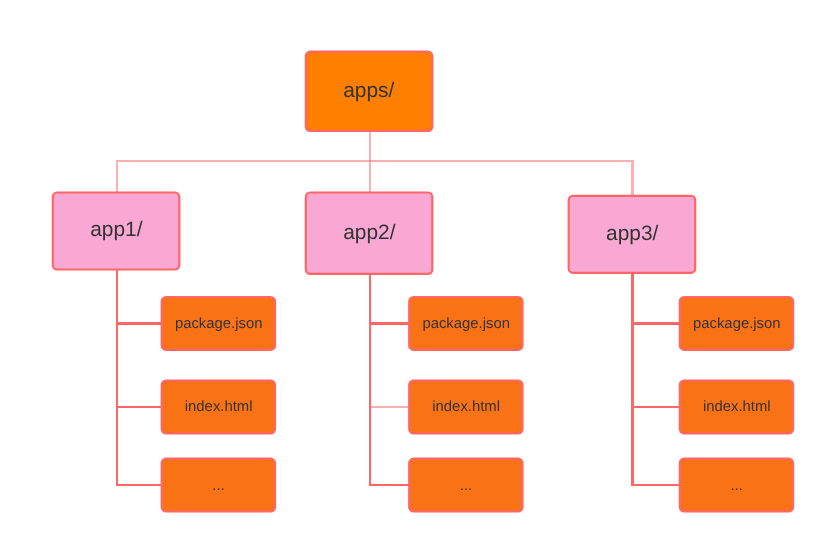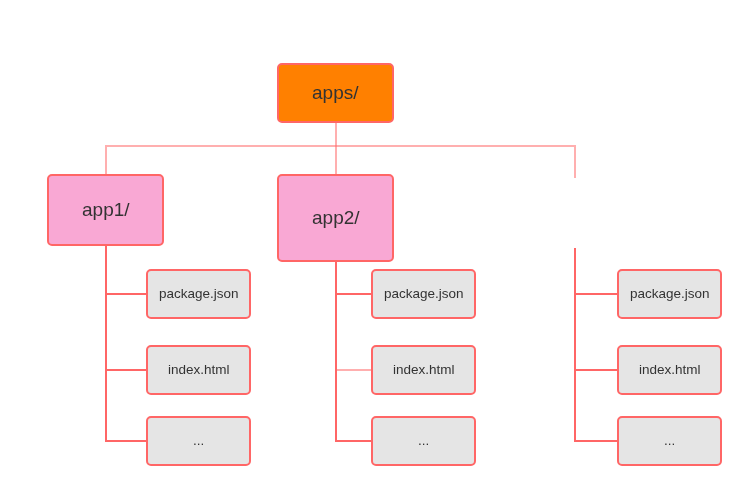--- a/index.html
+++ b/index.html
@@ -5,21 +5,21 @@
 <style>
   html,body{margin:0;padding:0;}
   body{width:753px;height:497px;background:#ffffff;font-family:"Liberation Sans",sans-serif;overflow:hidden;}
   #canvas{position:relative;width:753px;height:497px;}
   svg.edges{position:absolute;left:0;top:0;width:753px;height:497px;overflow:visible;}
   .node{position:absolute;box-sizing:border-box;border:2px solid #ff6666;border-radius:5px;display:flex;align-items:center;justify-content:center;color:#333333;}
   .node span{display:block;line-height:1;-webkit-font-smoothing:antialiased;will-change:transform;transform:translateZ(0);}
   .node.root{background:#ff8000;font-size:19px;}
   .node.root span,.node.branch span{position:relative;top:-1px;}
   .node.branch{background:#f9a8d4;font-size:19px;}
-  .node.leaf{background:#e5e5e5;font-size:13.5px;}
+  .node.leaf{background:#f97316;font-size:13.5px;}
 </style>
 </head>
 <body>
 
 <div id="canvas">
   <svg class="edges" viewBox="0 0 753 497" width="753" height="497">
     <g fill="none" stroke="#ff6666" stroke-linecap="butt" shape-rendering="crispEdges">
       <g stroke="#ff6666" stroke-opacity="0.523" stroke-width="2" stroke-linejoin="miter">
         <path d="M106 175 V146 H575 V178"></path>
         <path d="M336 119 V175"></path>
@@ -36,29 +36,32 @@
         <path d="M574 294 H619"></path>
         <path d="M574 370 H619"></path>
         <path d="M574 441 H619"></path>
       </g>
       <g stroke="#ff6666" stroke-opacity="0.523" stroke-width="2">
         <path d="M337 370 H373"></path>
       </g>
     </g>
   </svg>
 
-  <div class="node root" style="left:277px;top:63px;width:117px;height:60px">
+  <div class="node root" style="left:277px;top:46px;width:117px;height:74px">
     <span>apps/</span>
   </div>
 
   <div class="node branch" style="left:47px;top:174px;width:117px;height:72px">
     <span>app1/</span>
   </div>
-  <div class="node branch" style="left:277px;top:174px;width:117px;height:88px">
+  <div class="node branch" style="left:277px;top:174px;width:117px;height:76px">
     <span>app2/</span>
+  </div>
+  <div class="node branch" style="left:516px;top:177px;width:117px;height:72px">
+    <span>app3/</span>
   </div>
 
   <div class="node leaf" style="left:146px;top:269px;width:105px;height:50px">
     <span>package.json</span>
   </div>
   <div class="node leaf" style="left:146px;top:345px;width:105px;height:50px">
     <span>index.html</span>
   </div>
   <div class="node leaf" style="left:146px;top:416px;width:105px;height:50px">
     <span>...</span>

